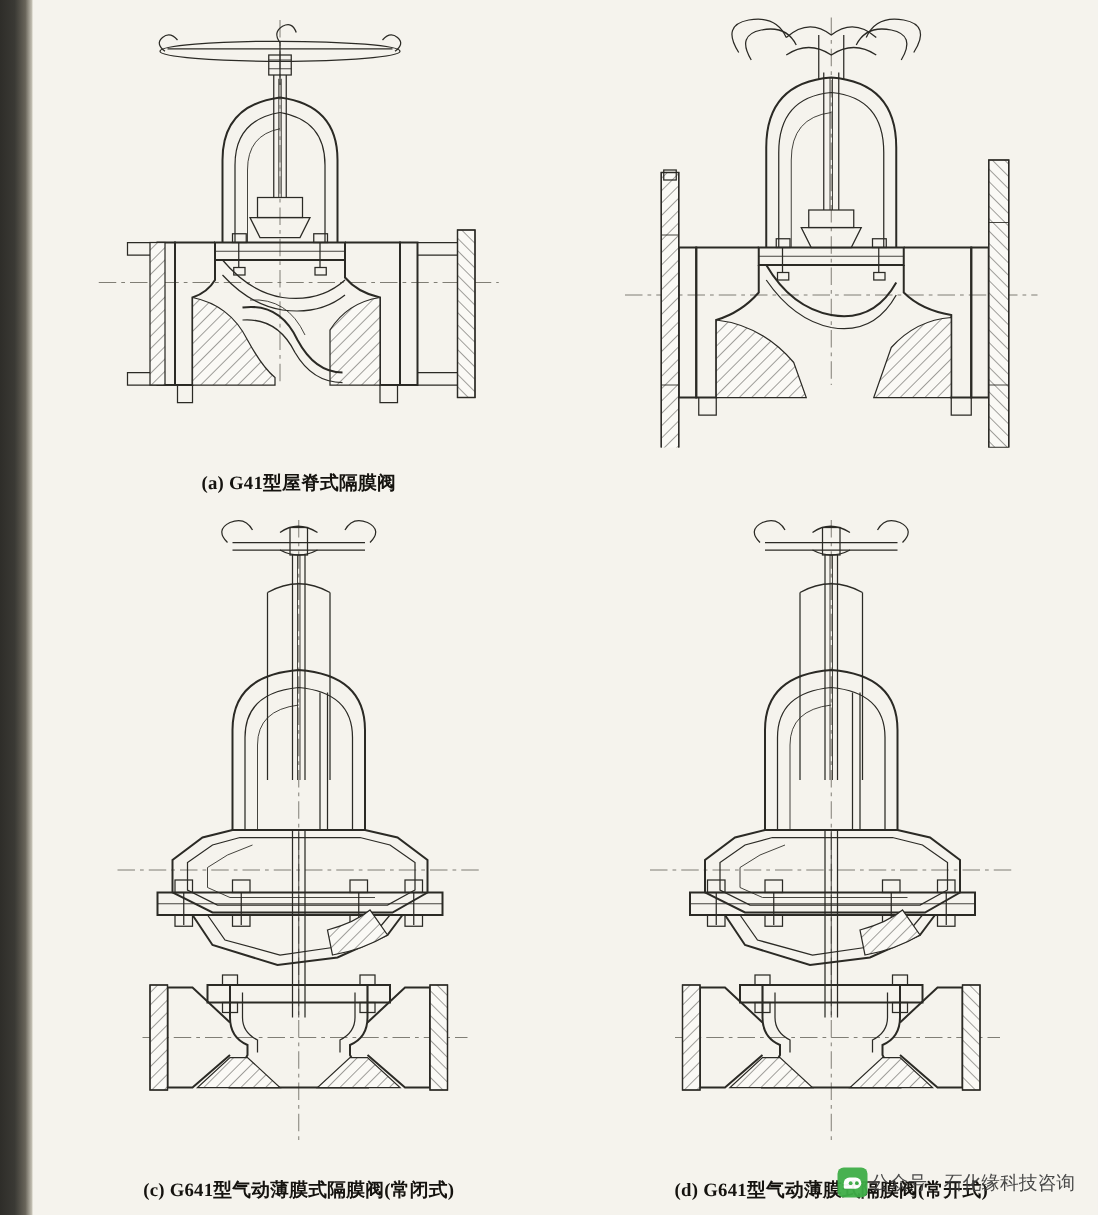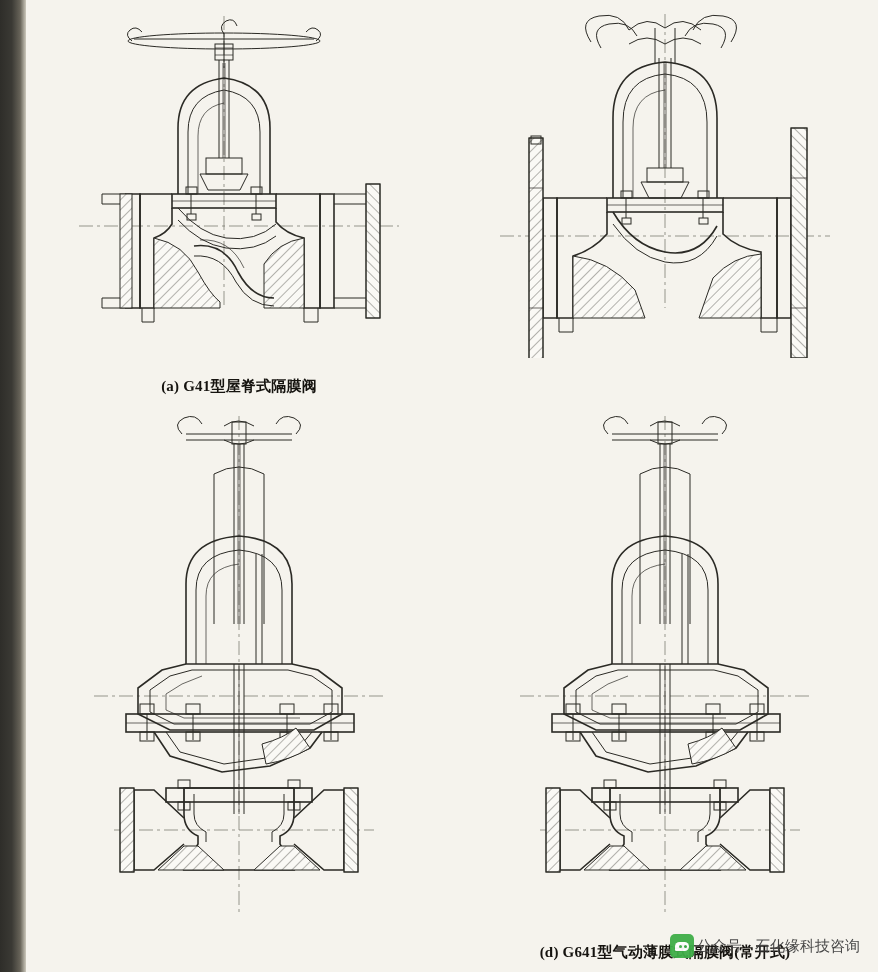--- a/index.html
+++ b/index.html
@@ -301,20 +301,21 @@
           <path class="ln2" d="M110 430 L80 456 L60 456 L60 376 L80 376 L110 404"></path>
           <path class="ln2" d="M220 430 L250 456 L270 456 L270 376 L250 376 L220 404"></path>
           <rect class="hatchA" x="46" y="374" width="14" height="84"></rect>
           <rect class="ln" x="46" y="374" width="14" height="84"></rect>
           <rect class="hatchB" x="270" y="374" width="14" height="84"></rect>
           <rect class="ln" x="270" y="374" width="14" height="84"></rect>
           <path class="hatchA" d="M110 432 L124 432 L150 456 L84 456 Z"></path>
           <path class="hatchA" d="M220 432 L206 432 L180 456 L246 456 Z"></path>
         </svg>
       </div>
+      <div class="caption">(c) G641型气动薄膜式隔膜阀(常闭式)</div>
     </div>
 
     <div class="cell d">
       <div class="figwrap">
         <svg width="330" height="510" viewBox="0 0 330 510">
 
           <line class="cl" x1="165" y1="2" x2="165" y2="500"></line>
           <line class="cl" x1="20" y1="282" x2="310" y2="282"></line>
           <line class="cl" x1="40" y1="416" x2="300" y2="416"></line>
 

